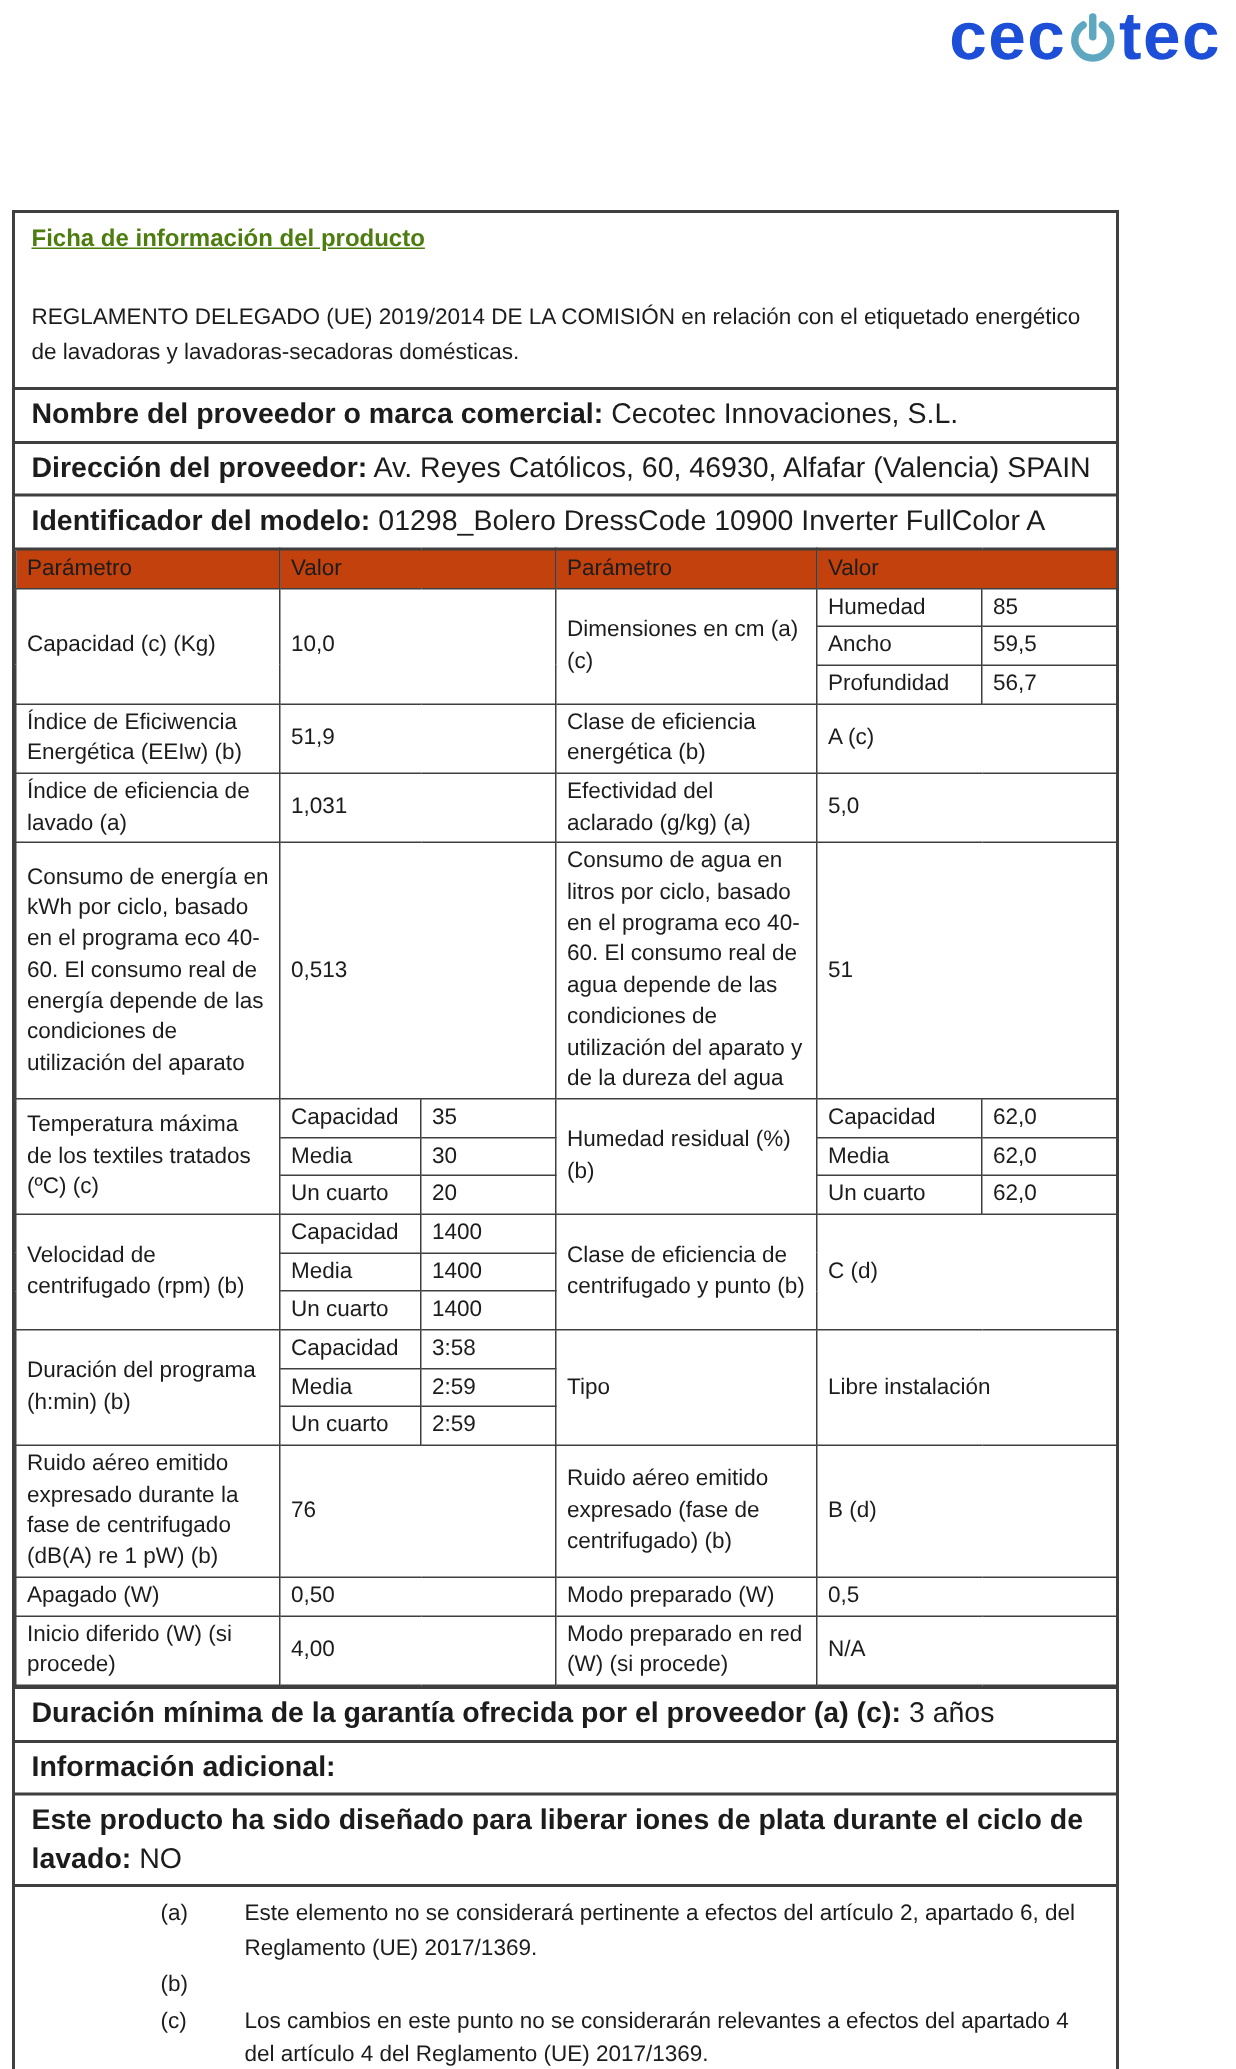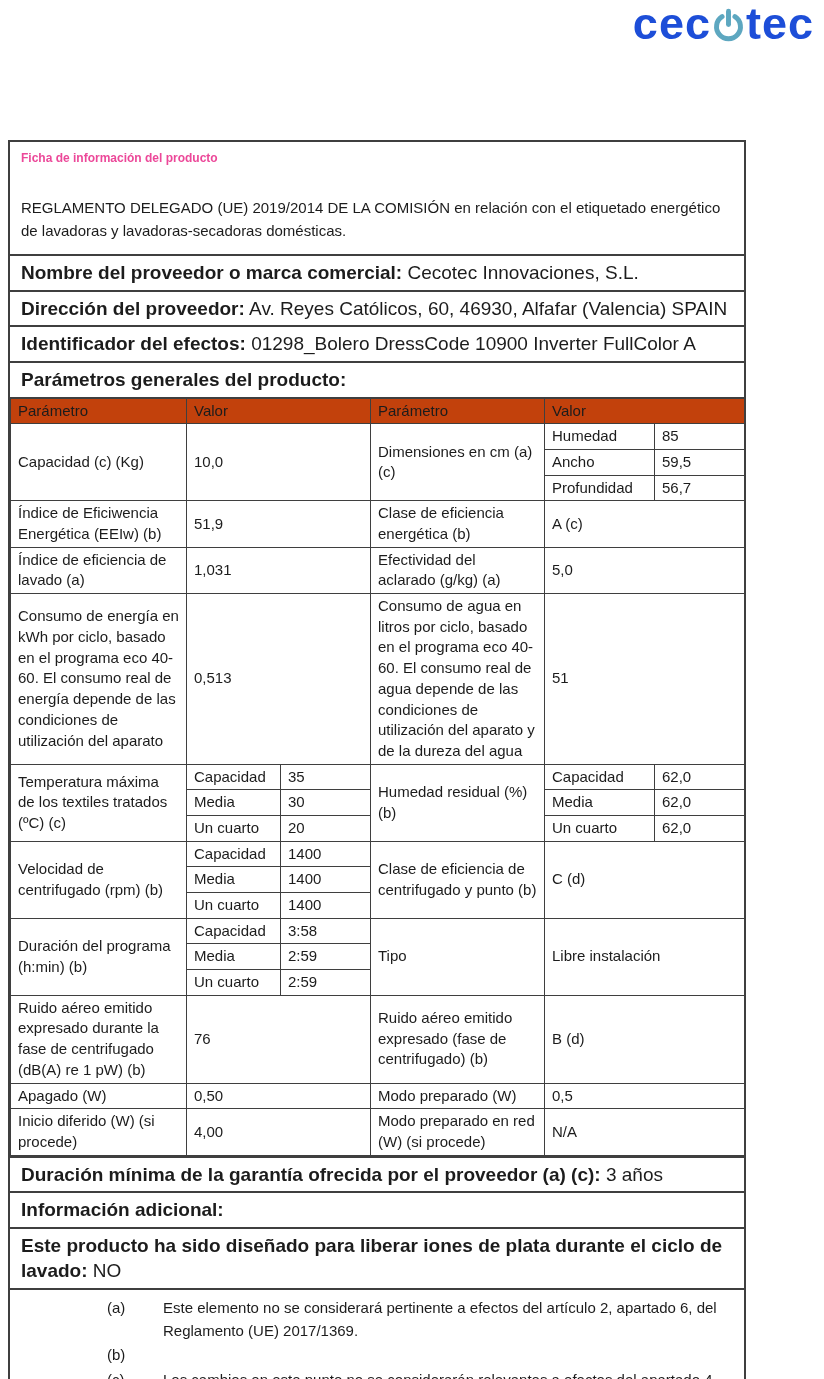--- a/index.html
+++ b/index.html
@@ -20,22 +20,23 @@
   .power-o { display: inline-flex; align-items: center; margin: 0 1px; }
   .power-o svg { width: 33px; height: 40px; margin-top: 5px; }
   
   .doc {
     position: absolute; left: 8px; top: 140px; width: 738px;
     border: 2px solid #3f3f3f;
     background: #fff;
   }
   .head-block { padding: 7px 11px 12px 11px; }
   .doc-title {
-    font-size: 12px; font-weight: bold; color: #ec4899;
+    font-size: 16px; font-weight: bold; color: #4d7c0f;
     margin: 2px 0 32px 0;
+    text-decoration: underline;
   }
   .intro { font-size: 15px; line-height: 1.5; }
   .row {
     border-top: 2px solid #3f3f3f;
     padding: 4px 11px; font-size: 19px; line-height: 1.35;
   }
   .b { font-weight: bold; }
   
   table.params {
     width: 100%; border-collapse: collapse; table-layout: fixed;
@@ -81,27 +82,24 @@
     <span class="b">Nombre del proveedor o marca comercial:</span>
     <span>Cecotec Innovaciones, S.L.</span>
   </div>
 
   <div class="row">
     <span class="b">Dirección del proveedor:</span>
     <span>Av. Reyes Católicos, 60, 46930, Alfafar (Valencia) SPAIN</span>
   </div>
 
   <div class="row">
-    <span class="b">Identificador del efectos:</span>
+    <span class="b">Identificador del modelo:</span>
     <span>01298_Bolero DressCode 10900 Inverter FullColor A</span>
   </div>
 
-  <div class="row">
-    <span class="b">Parámetros generales del producto:</span>
-  </div>
 
   <table class="params">
     <colgroup>
       <col style="width:176px">
         <col style="width:94px">
         <col style="width:90px">
       <col style="width:174px">
         <col style="width:110px">
         <col style="width:90px">
     </colgroup>

